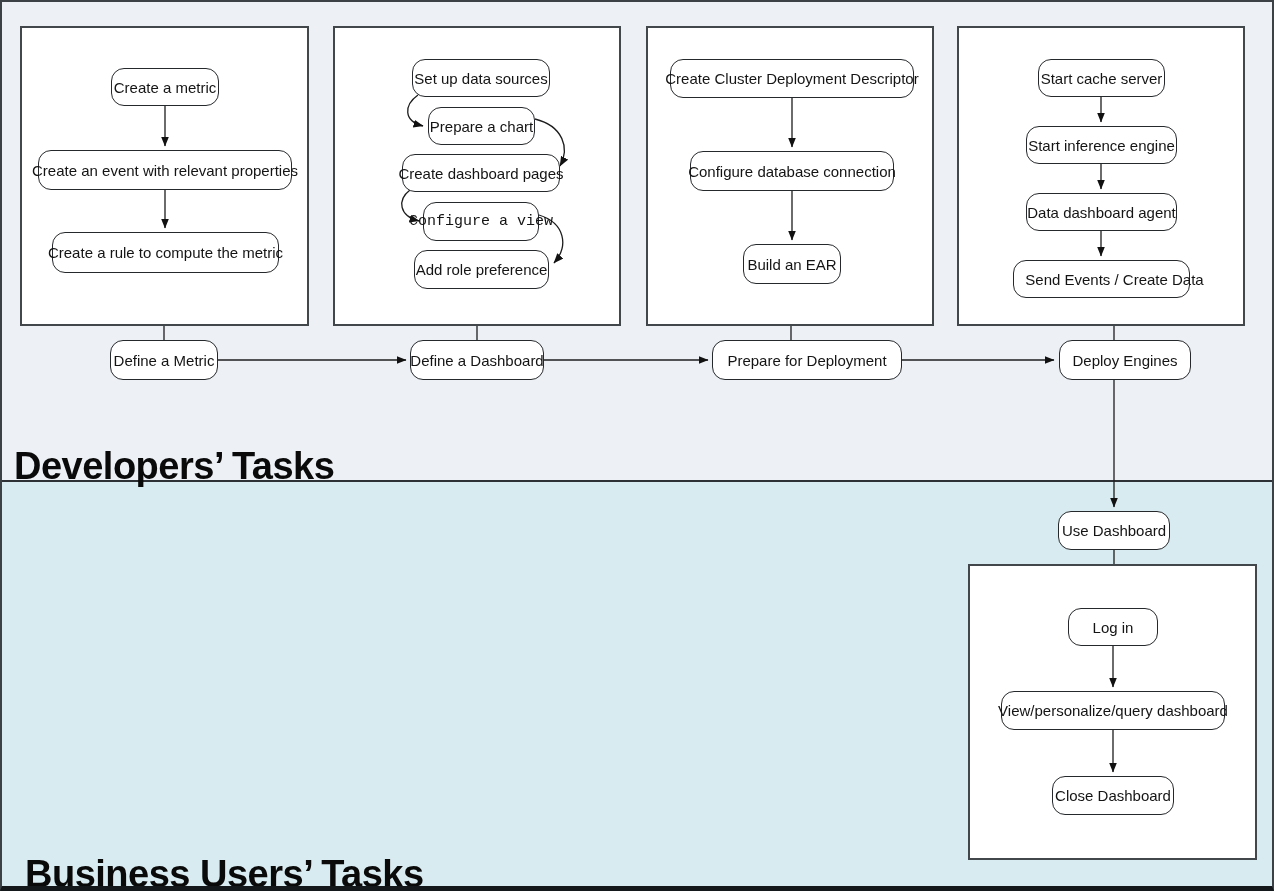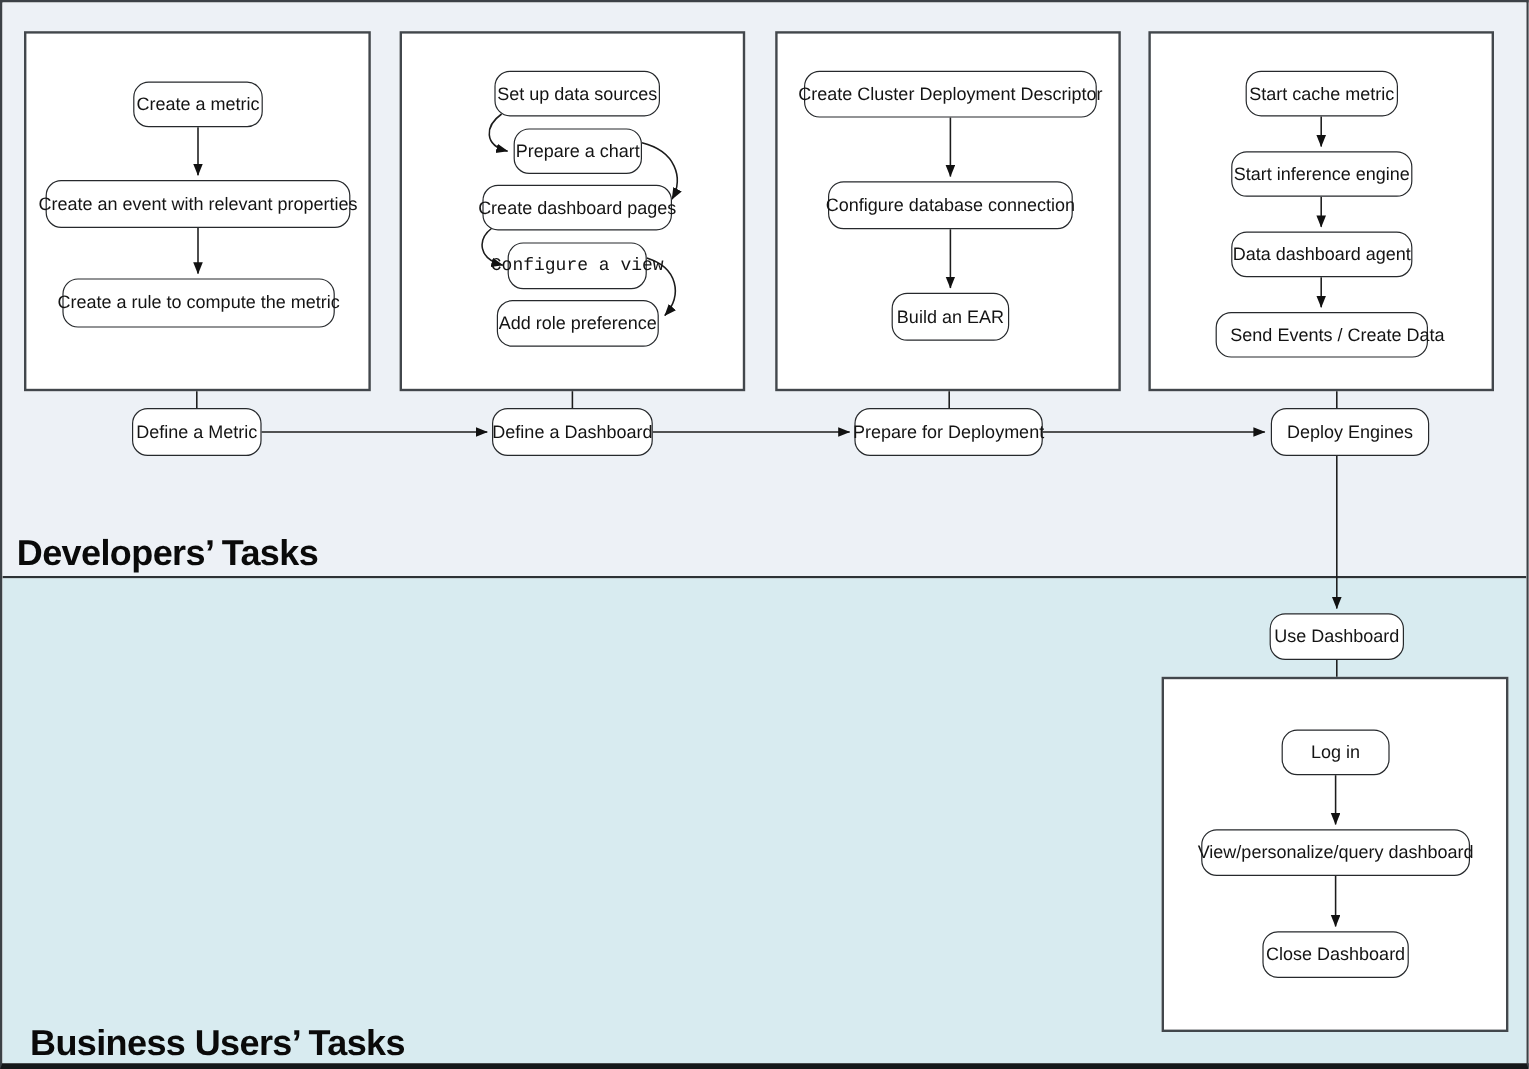--- a/index.html
+++ b/index.html
@@ -10,21 +10,21 @@
     border-bottom:5px solid #15181a;
     box-sizing:border-box;
     overflow:hidden;
     font-family:"Liberation Sans", sans-serif;
   }
   .lane{position:absolute;left:0;width:1270px;}
   .lane-dev{top:0;height:478px;background:#edf1f6;border-bottom:2px solid #2e3236;}
   .lane-biz{top:480px;height:404px;background:#d8ebf0;}
   .lane-title{
     position:absolute;
-    font-size:30px;font-weight:bold;color:#0a0a0a;
+    font-size:38px;font-weight:bold;color:#0a0a0a;
     letter-spacing:-0.5px;white-space:nowrap;
   }
   .panel{
     position:absolute;
     background:#ffffff;
     border:2px solid #42474c;
     box-sizing:border-box;
   }
   .overlay{position:absolute;left:0;top:0;pointer-events:none;}
   .node{
@@ -101,28 +101,28 @@
   <div class="node" style="left:410px;top:57px;width:138px;height:38px;">Set up data sources</div>
   <div class="node" style="left:426px;top:105px;width:107px;height:38px;">Prepare a chart</div>
   <div class="node" style="left:400px;top:152px;width:158px;height:38px;">Create dashboard pages</div>
   <div class="node" style="left:421px;top:200px;width:116px;height:39px;font-family:Liberation Mono, monospace;">Configure a view</div>
   <div class="node" style="left:412px;top:248px;width:135px;height:39px;">Add role preference</div>
 
   <div class="node" style="left:668px;top:57px;width:244px;height:39px;">Create Cluster Deployment Descriptor</div>
   <div class="node" style="left:688px;top:149px;width:204px;height:40px;">Configure database connection</div>
   <div class="node" style="left:741px;top:242px;width:98px;height:40px;">Build an EAR</div>
 
-  <div class="node" style="left:1036px;top:57px;width:127px;height:38px;">Start cache metric</div>
+  <div class="node" style="left:1036px;top:57px;width:127px;height:38px;">Start cache server</div>
   <div class="node" style="left:1024px;top:124px;width:151px;height:38px;">Start inference engine</div>
   <div class="node" style="left:1024px;top:191px;width:151px;height:38px;">Data dashboard agent</div>
   <div class="node" style="left:1011px;top:258px;width:177px;height:38px;padding-left:32px;">Send Events / Create Data</div>
 
   <div class="node" style="left:108px;top:338px;width:108px;height:40px;">Define a Metric</div>
   <div class="node" style="left:408px;top:338px;width:134px;height:40px;">Define a Dashboard</div>
-  <div class="node" style="left:710px;top:338px;width:157px;height:40px;">Prepare for Deployment</div>
+  <div class="node" style="left:710px;top:338px;width:190px;height:40px;">Prepare for Deployment</div>
   <div class="node" style="left:1057px;top:338px;width:132px;height:40px;">Deploy Engines</div>
 
   <div class="node" style="left:1056px;top:509px;width:112px;height:39px;">Use Dashboard</div>
   <div class="node" style="left:1066px;top:606px;width:90px;height:38px;">Log in</div>
   <div class="node" style="left:999px;top:689px;width:224px;height:39px;">View/personalize/query dashboard</div>
   <div class="node" style="left:1050px;top:774px;width:122px;height:39px;">Close Dashboard</div>
 
   <div class="lane-title" style="left:12px;top:443px;">Developers’ Tasks</div>
   <div class="lane-title" style="left:23px;top:851px;">Business Users’ Tasks</div>
 

